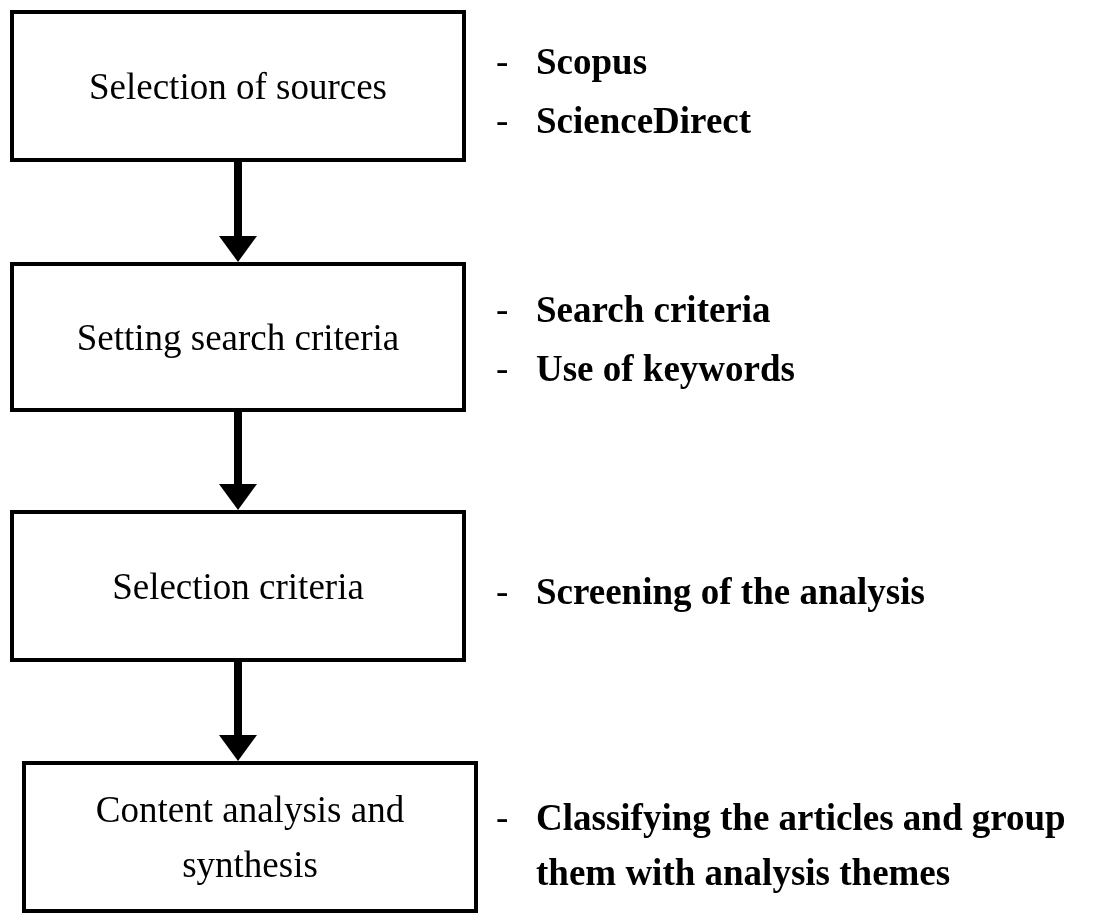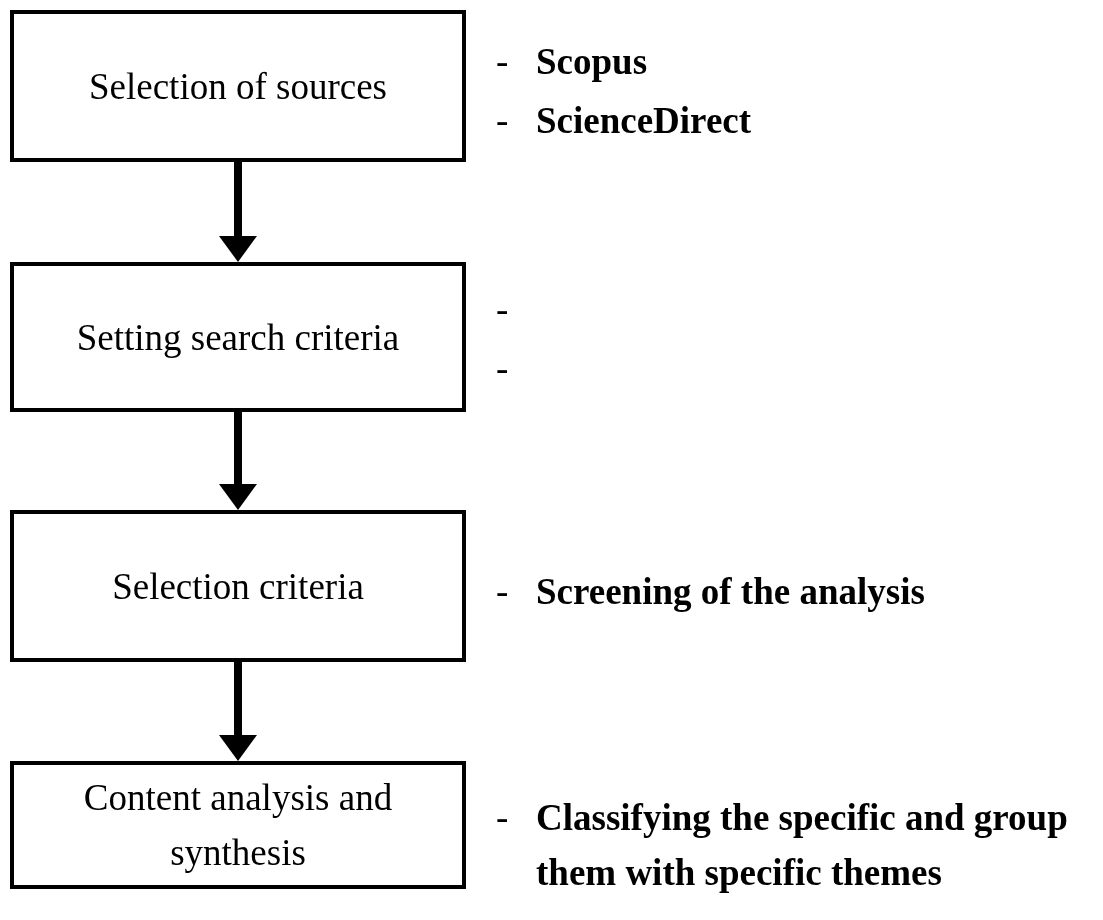--- a/index.html
+++ b/index.html
@@ -27,21 +27,21 @@
     align-items: center;
     justify-content: center;
     text-align: center;
     font-size: 37px;
     line-height: 55px;
     padding: 0 4px;
   }
   .box1 { top: 10px;  height: 152px; }
   .box2 { top: 262px; height: 150px; }
   .box3 { top: 510px; height: 152px; }
-  .box4 { top: 761px; height: 128px; }
+  .box4 { top: 761px; height: 152px; margin-left: 12px; }
 
   .arrow-shaft {
     position: absolute;
     left: 234px;
     width: 8px;
     background: #000000;
   }
   .shaft1 { top: 160px; height: 78px; }
   .shaft2 { top: 410px; height: 78px; }
   .shaft3 { top: 660px; height: 78px; }
@@ -123,33 +123,35 @@
     </div>
     <div class="bullet-item">
       <span class="bullet-dash">-</span>
       <span class="bullet-text">ScienceDirect</span>
     </div>
   </div>
 
   <div class="bullet-group group2">
     <div class="bullet-item">
       <span class="bullet-dash">-</span>
+      <span class="bullet-text">Search criteria</span>
     </div>
     <div class="bullet-item">
       <span class="bullet-dash">-</span>
+      <span class="bullet-text">Use of keywords</span>
     </div>
   </div>
 
   <div class="bullet-group group3">
     <div class="bullet-item">
       <span class="bullet-dash">-</span>
       <span class="bullet-text">Screening of the analysis</span>
     </div>
   </div>
 
   <div class="bullet-group group4">
     <div class="bullet-item">
       <span class="bullet-dash">-</span>
-      <span class="bullet-text">Classifying the specific and group them with specific themes</span>
+      <span class="bullet-text">Classifying the articles and group them with analysis themes</span>
     </div>
   </div>
 
 </div>
 
 </body></html>

